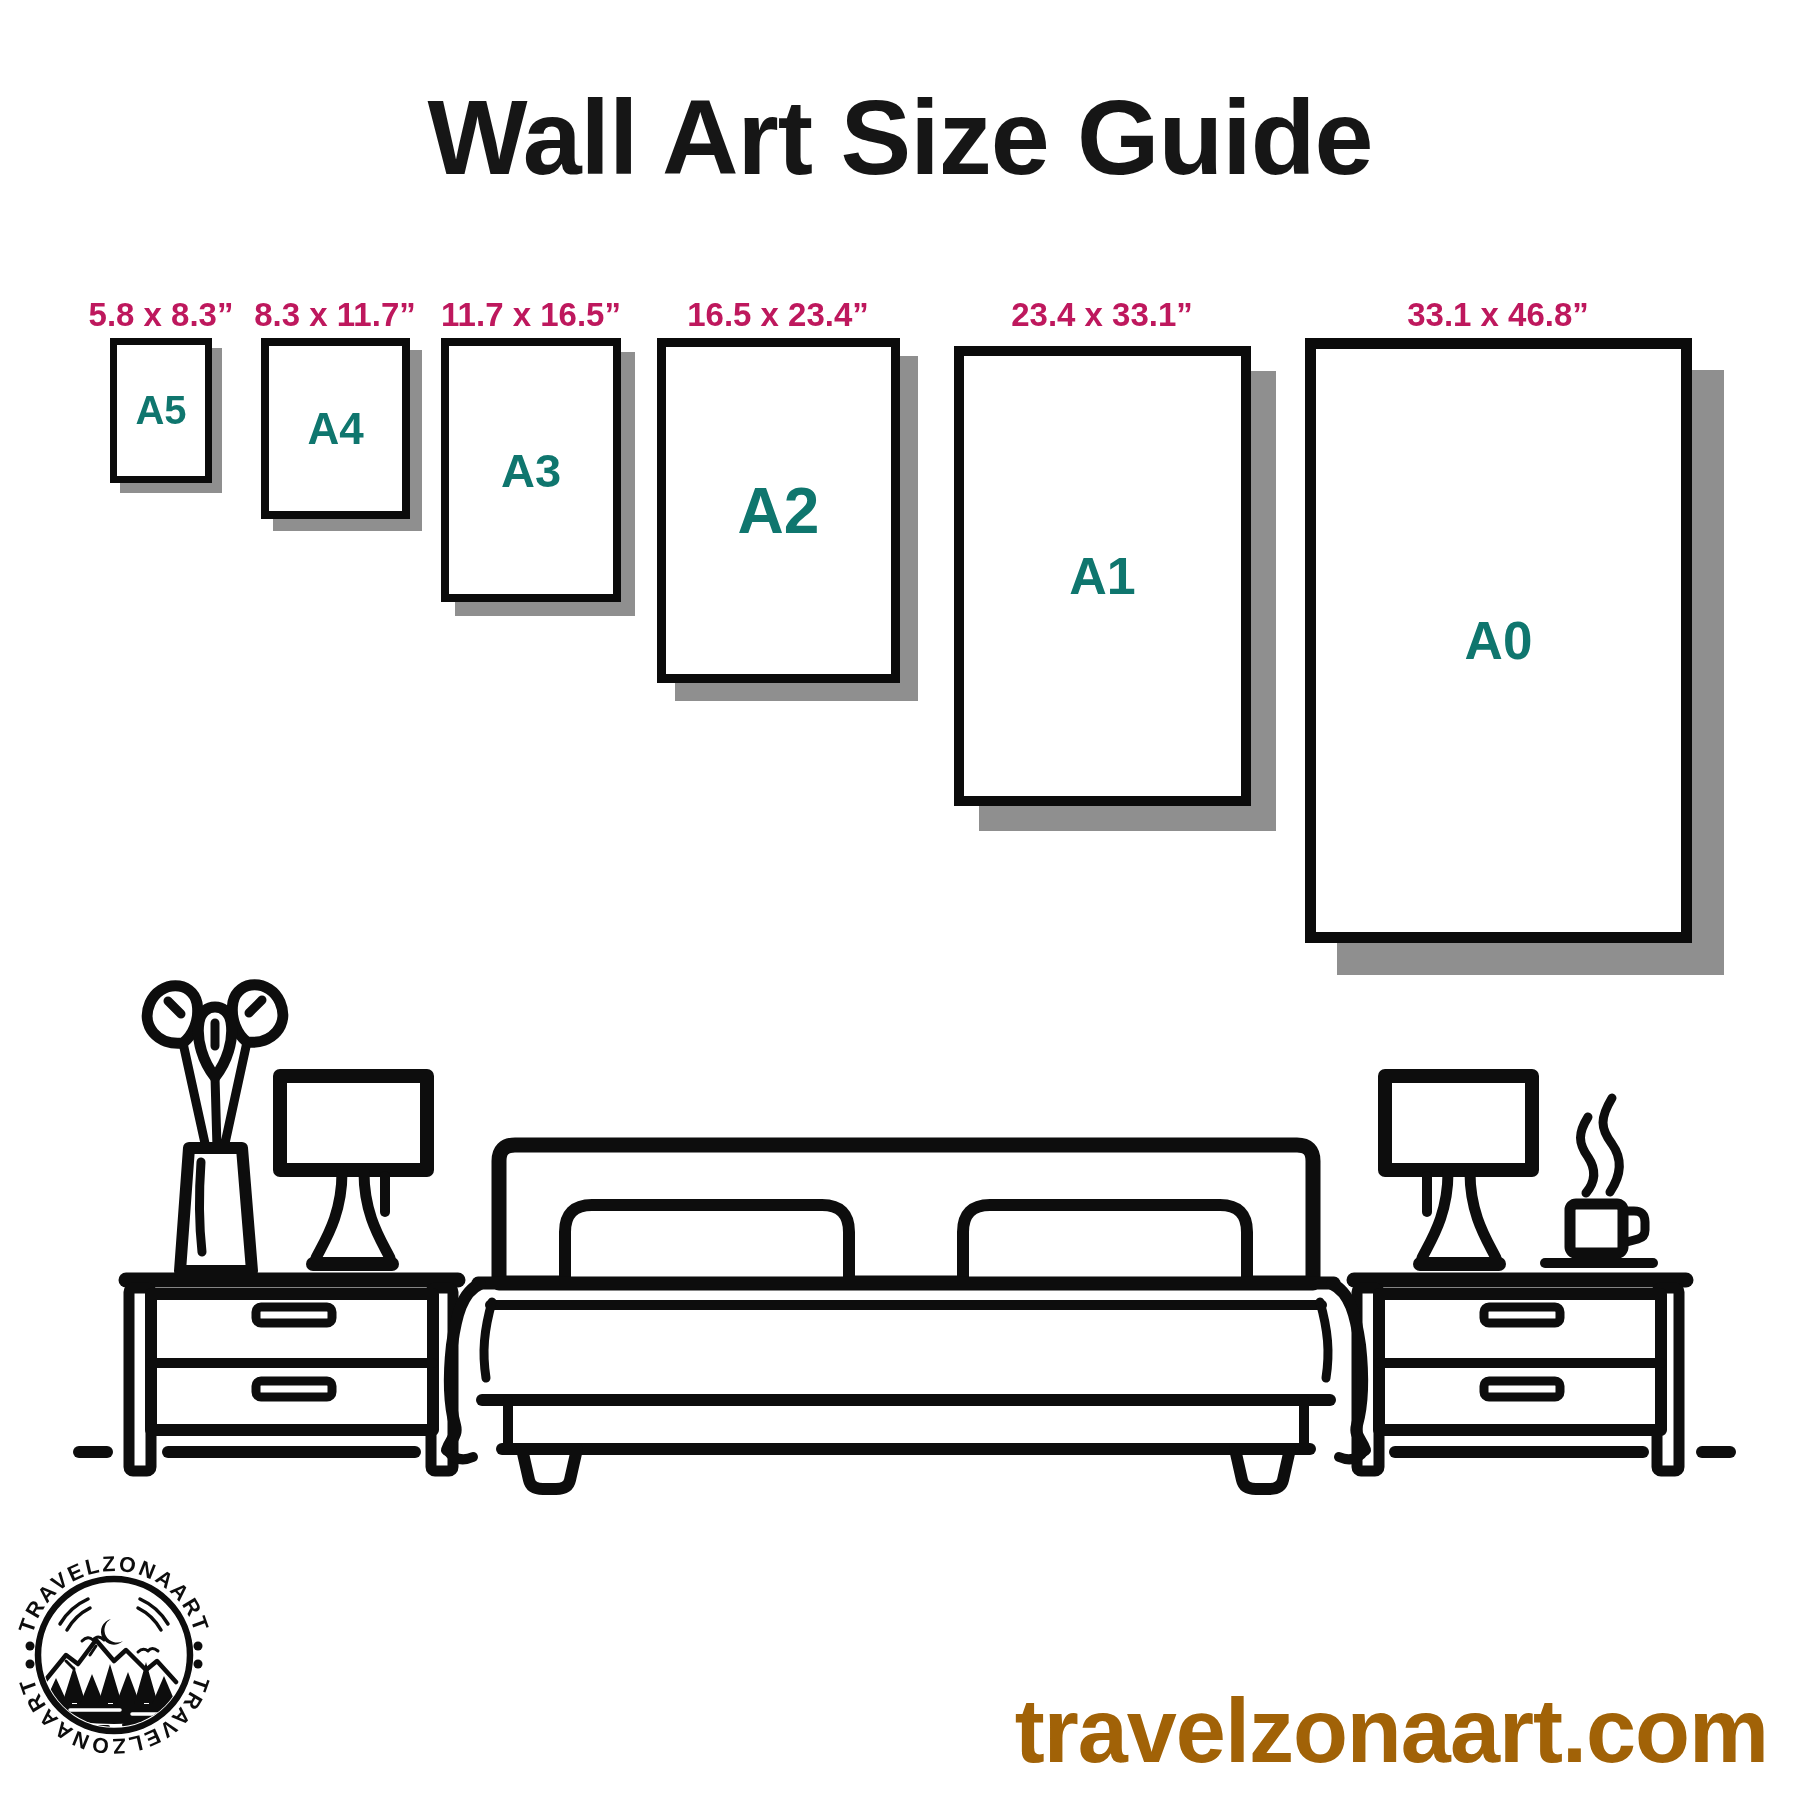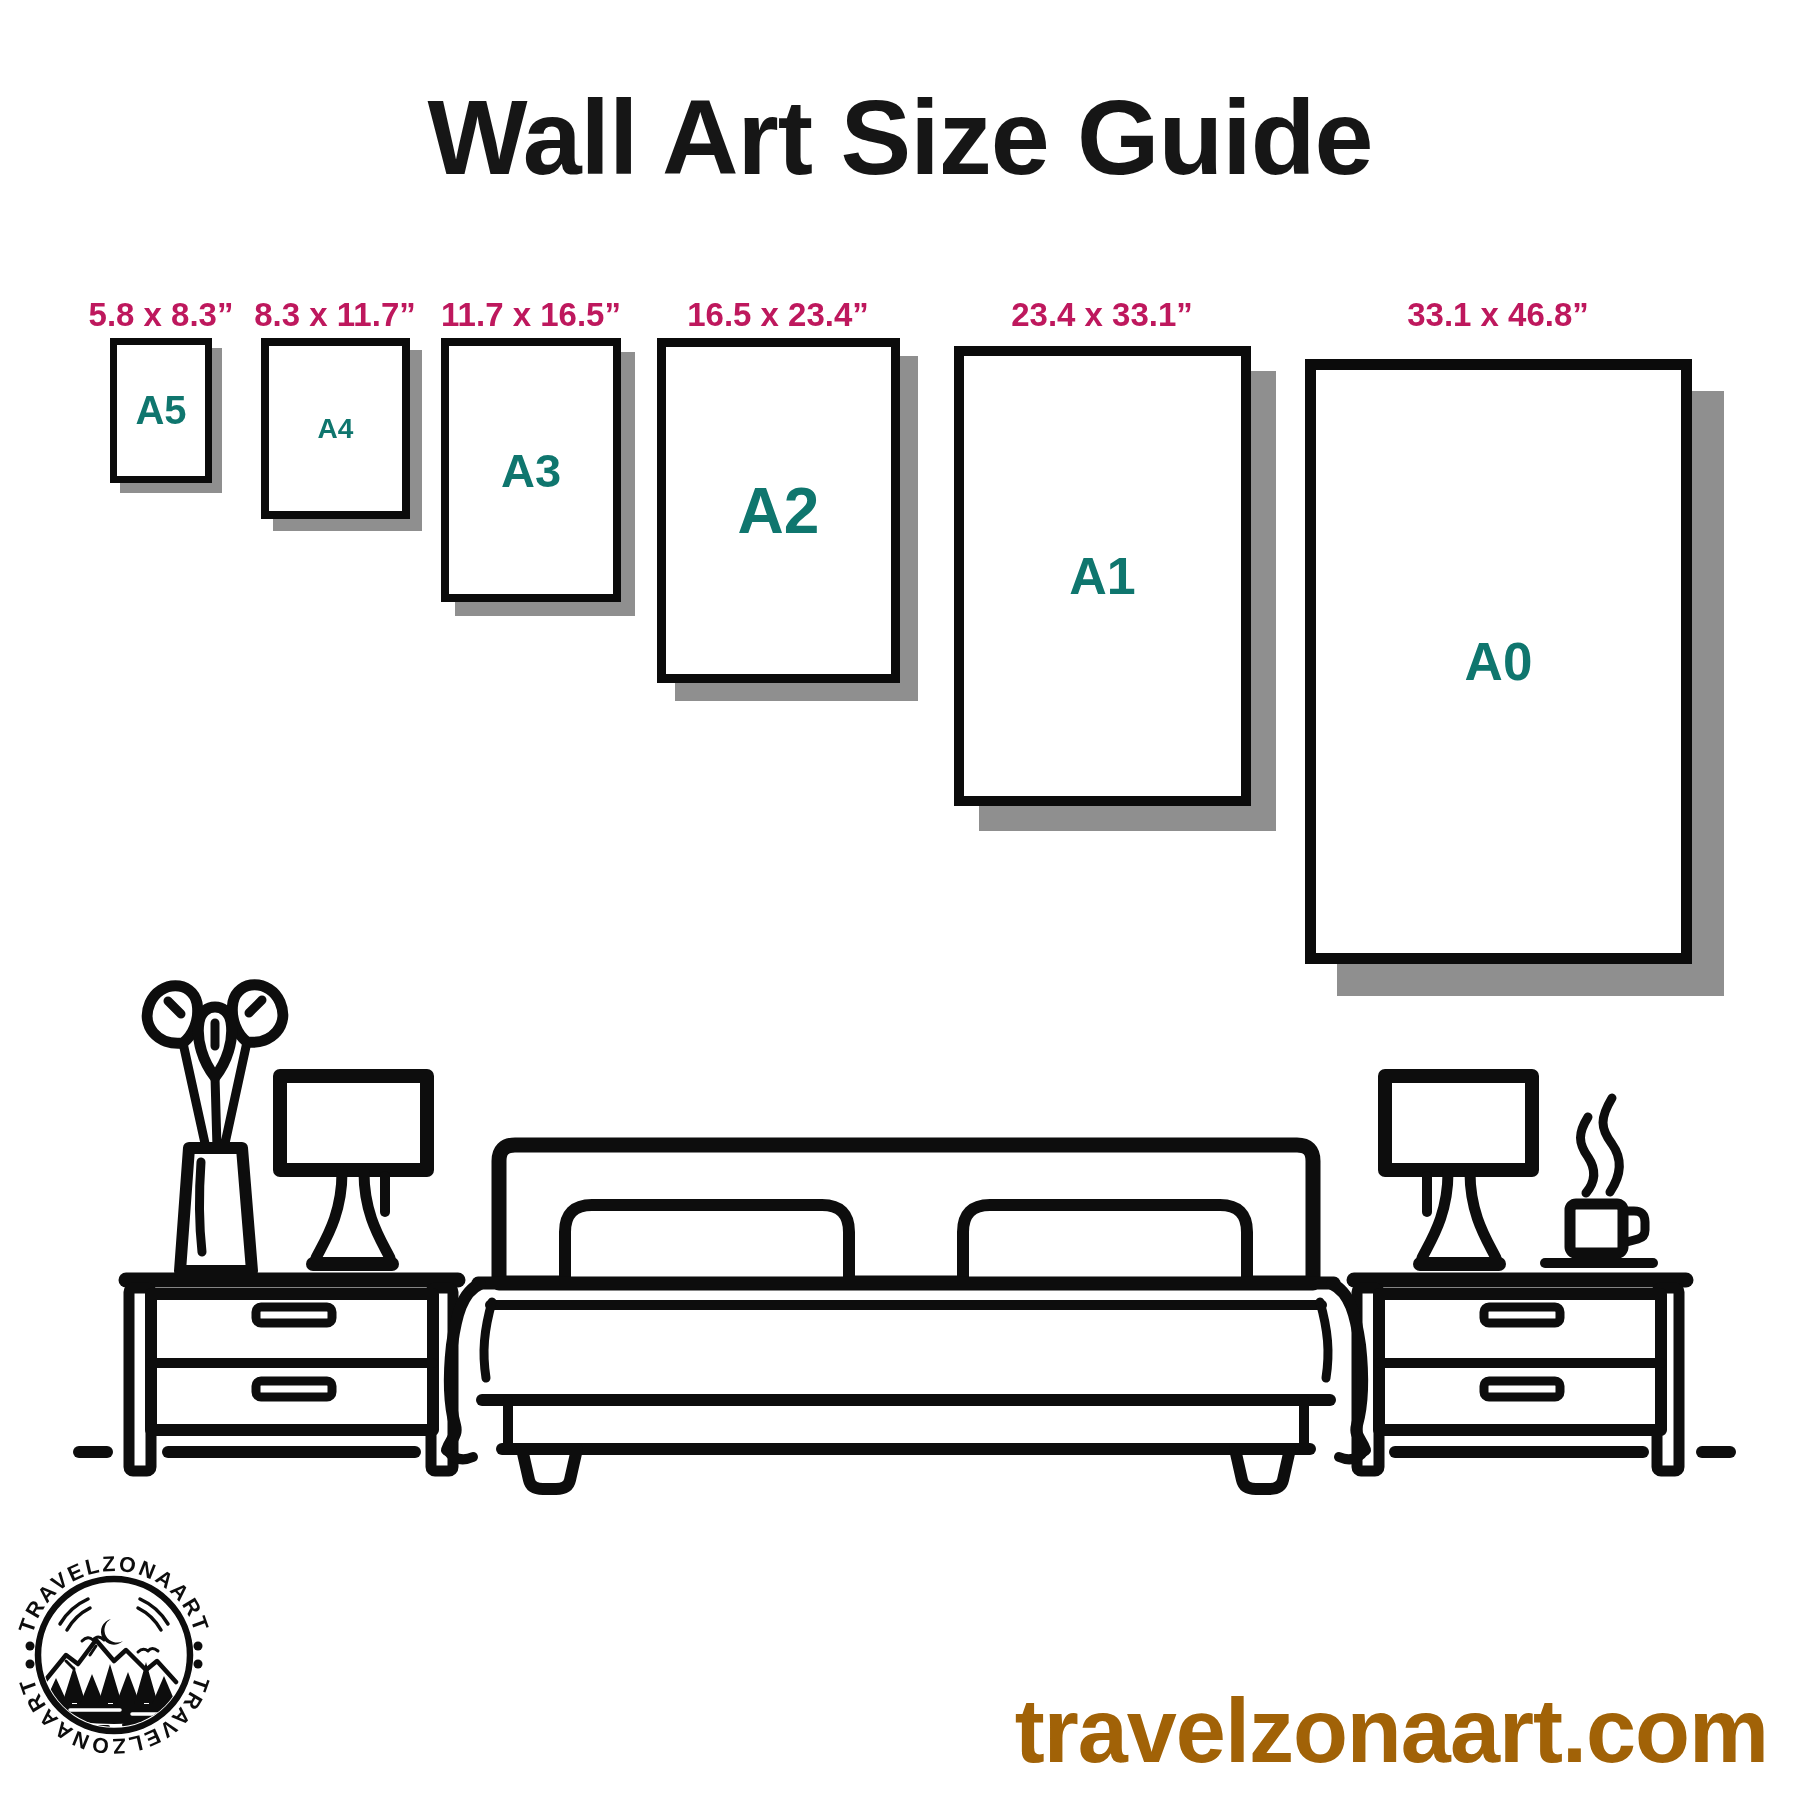--- a/index.html
+++ b/index.html
@@ -43,32 +43,32 @@
   <div class="size-label" style="left:335px">8.3 x 11.7”</div>
   <div class="size-label" style="left:531px">11.7 x 16.5”</div>
   <div class="size-label" style="left:778px">16.5 x 23.4”</div>
   <div class="size-label" style="left:1102px">23.4 x 33.1”</div>
   <div class="size-label" style="left:1498px">33.1 x 46.8”</div>
 
   <div class="frame" style="left:110px;top:338px;width:102px;height:145px;border-width:7px;box-shadow:10px 10px 0 #8f8f8f;">
     <span class="frame-letter" style="font-size:40px">A5</span>
   </div>
   <div class="frame" style="left:261px;top:338px;width:149px;height:181px;border-width:8px;box-shadow:12px 12px 0 #8f8f8f;">
-    <span class="frame-letter" style="font-size:28px">A4</span>
+    <span class="frame-letter" style="font-size:44px">A4</span>
   </div>
   <div class="frame" style="left:441px;top:338px;width:180px;height:264px;border-width:8px;box-shadow:14px 14px 0 #8f8f8f;">
     <span class="frame-letter" style="font-size:47px">A3</span>
   </div>
   <div class="frame" style="left:657px;top:338px;width:243px;height:345px;border-width:9px;box-shadow:18px 18px 0 #8f8f8f;">
     <span class="frame-letter" style="font-size:64px">A2</span>
   </div>
   <div class="frame" style="left:954px;top:346px;width:297px;height:460px;border-width:10px;box-shadow:25px 25px 0 #8f8f8f;">
     <span class="frame-letter" style="font-size:52px">A1</span>
   </div>
-  <div class="frame" style="left:1305px;top:338px;width:387px;height:605px;border-width:11px;box-shadow:32px 32px 0 #8f8f8f;margin-top:21px;">
+  <div class="frame" style="left:1305px;top:338px;width:387px;height:605px;border-width:11px;box-shadow:32px 32px 0 #8f8f8f;">
     <span class="frame-letter" style="font-size:53px">A0</span>
   </div>
 
   <svg class="scene" viewBox="0 0 1800 1800">
 
     <g>
       <path class="stroke" stroke-width="15" d="M126,1280 H458"></path>
       <rect class="wfill" stroke-width="11" x="129" y="1288" width="22" height="183" rx="4"></rect>
       <rect class="wfill" stroke-width="11" x="431" y="1288" width="22" height="183" rx="4"></rect>
       <rect class="wfill" stroke-width="12" x="151" y="1294" width="282" height="136"></rect>

